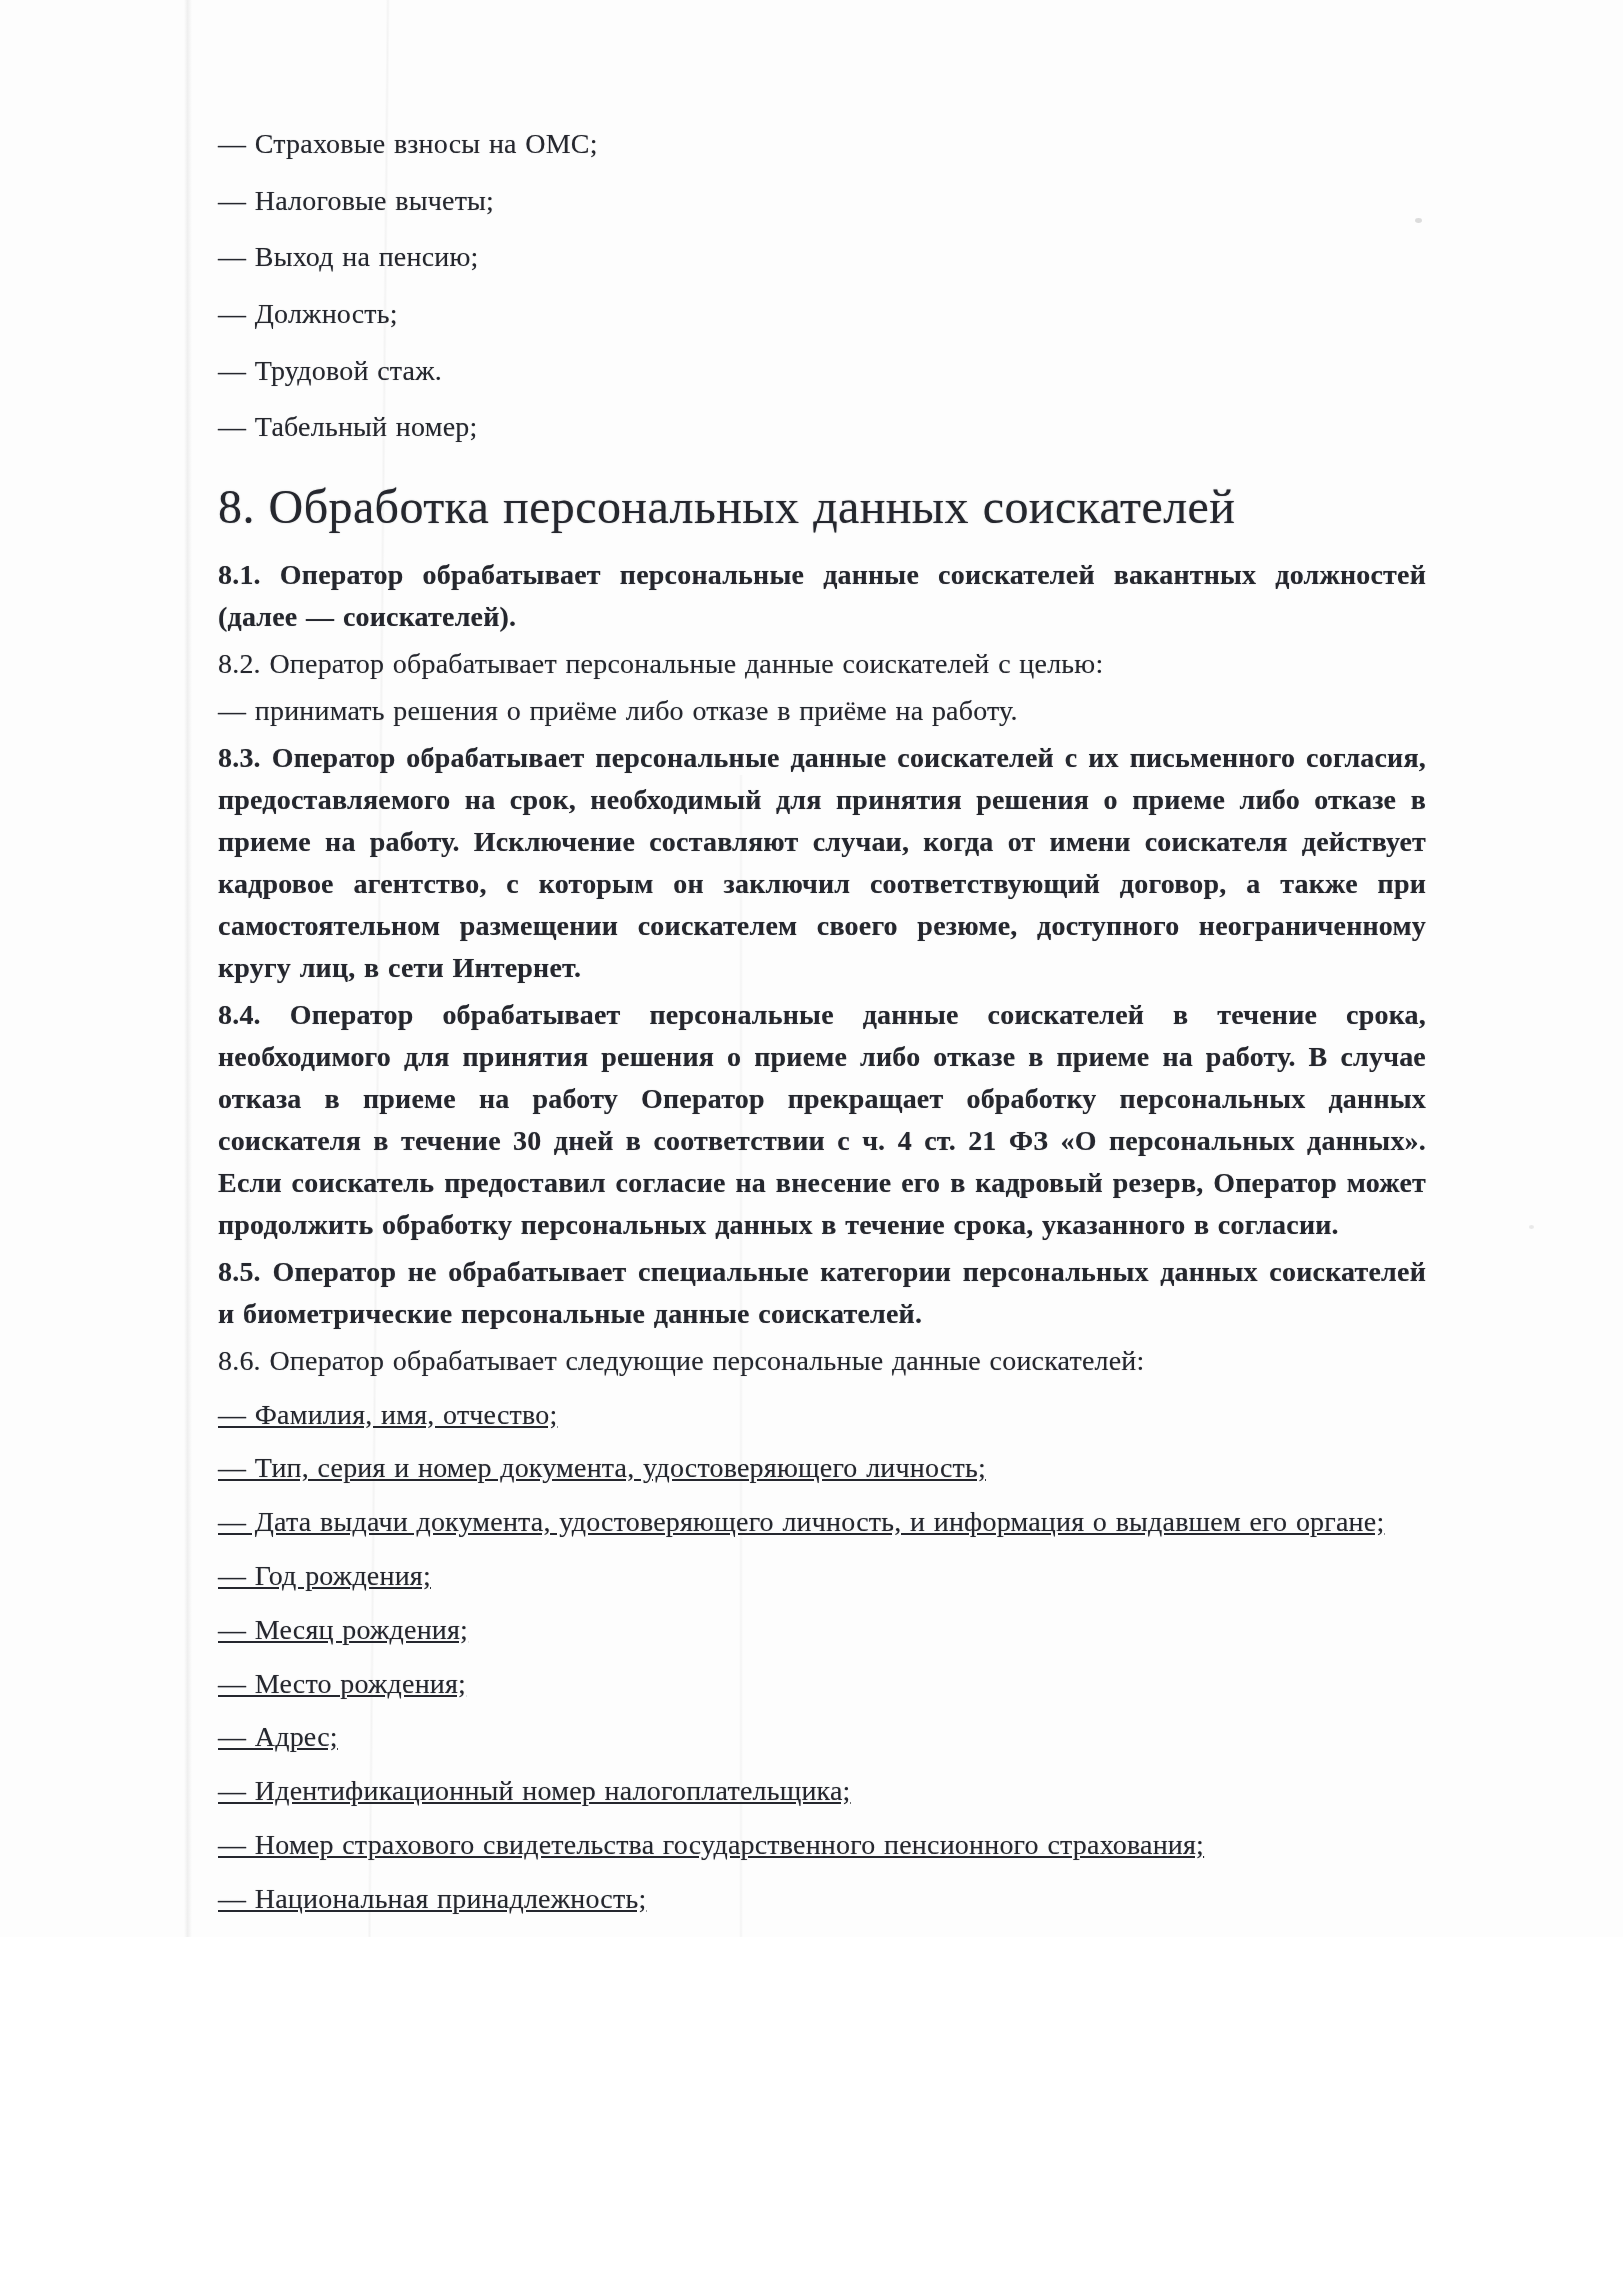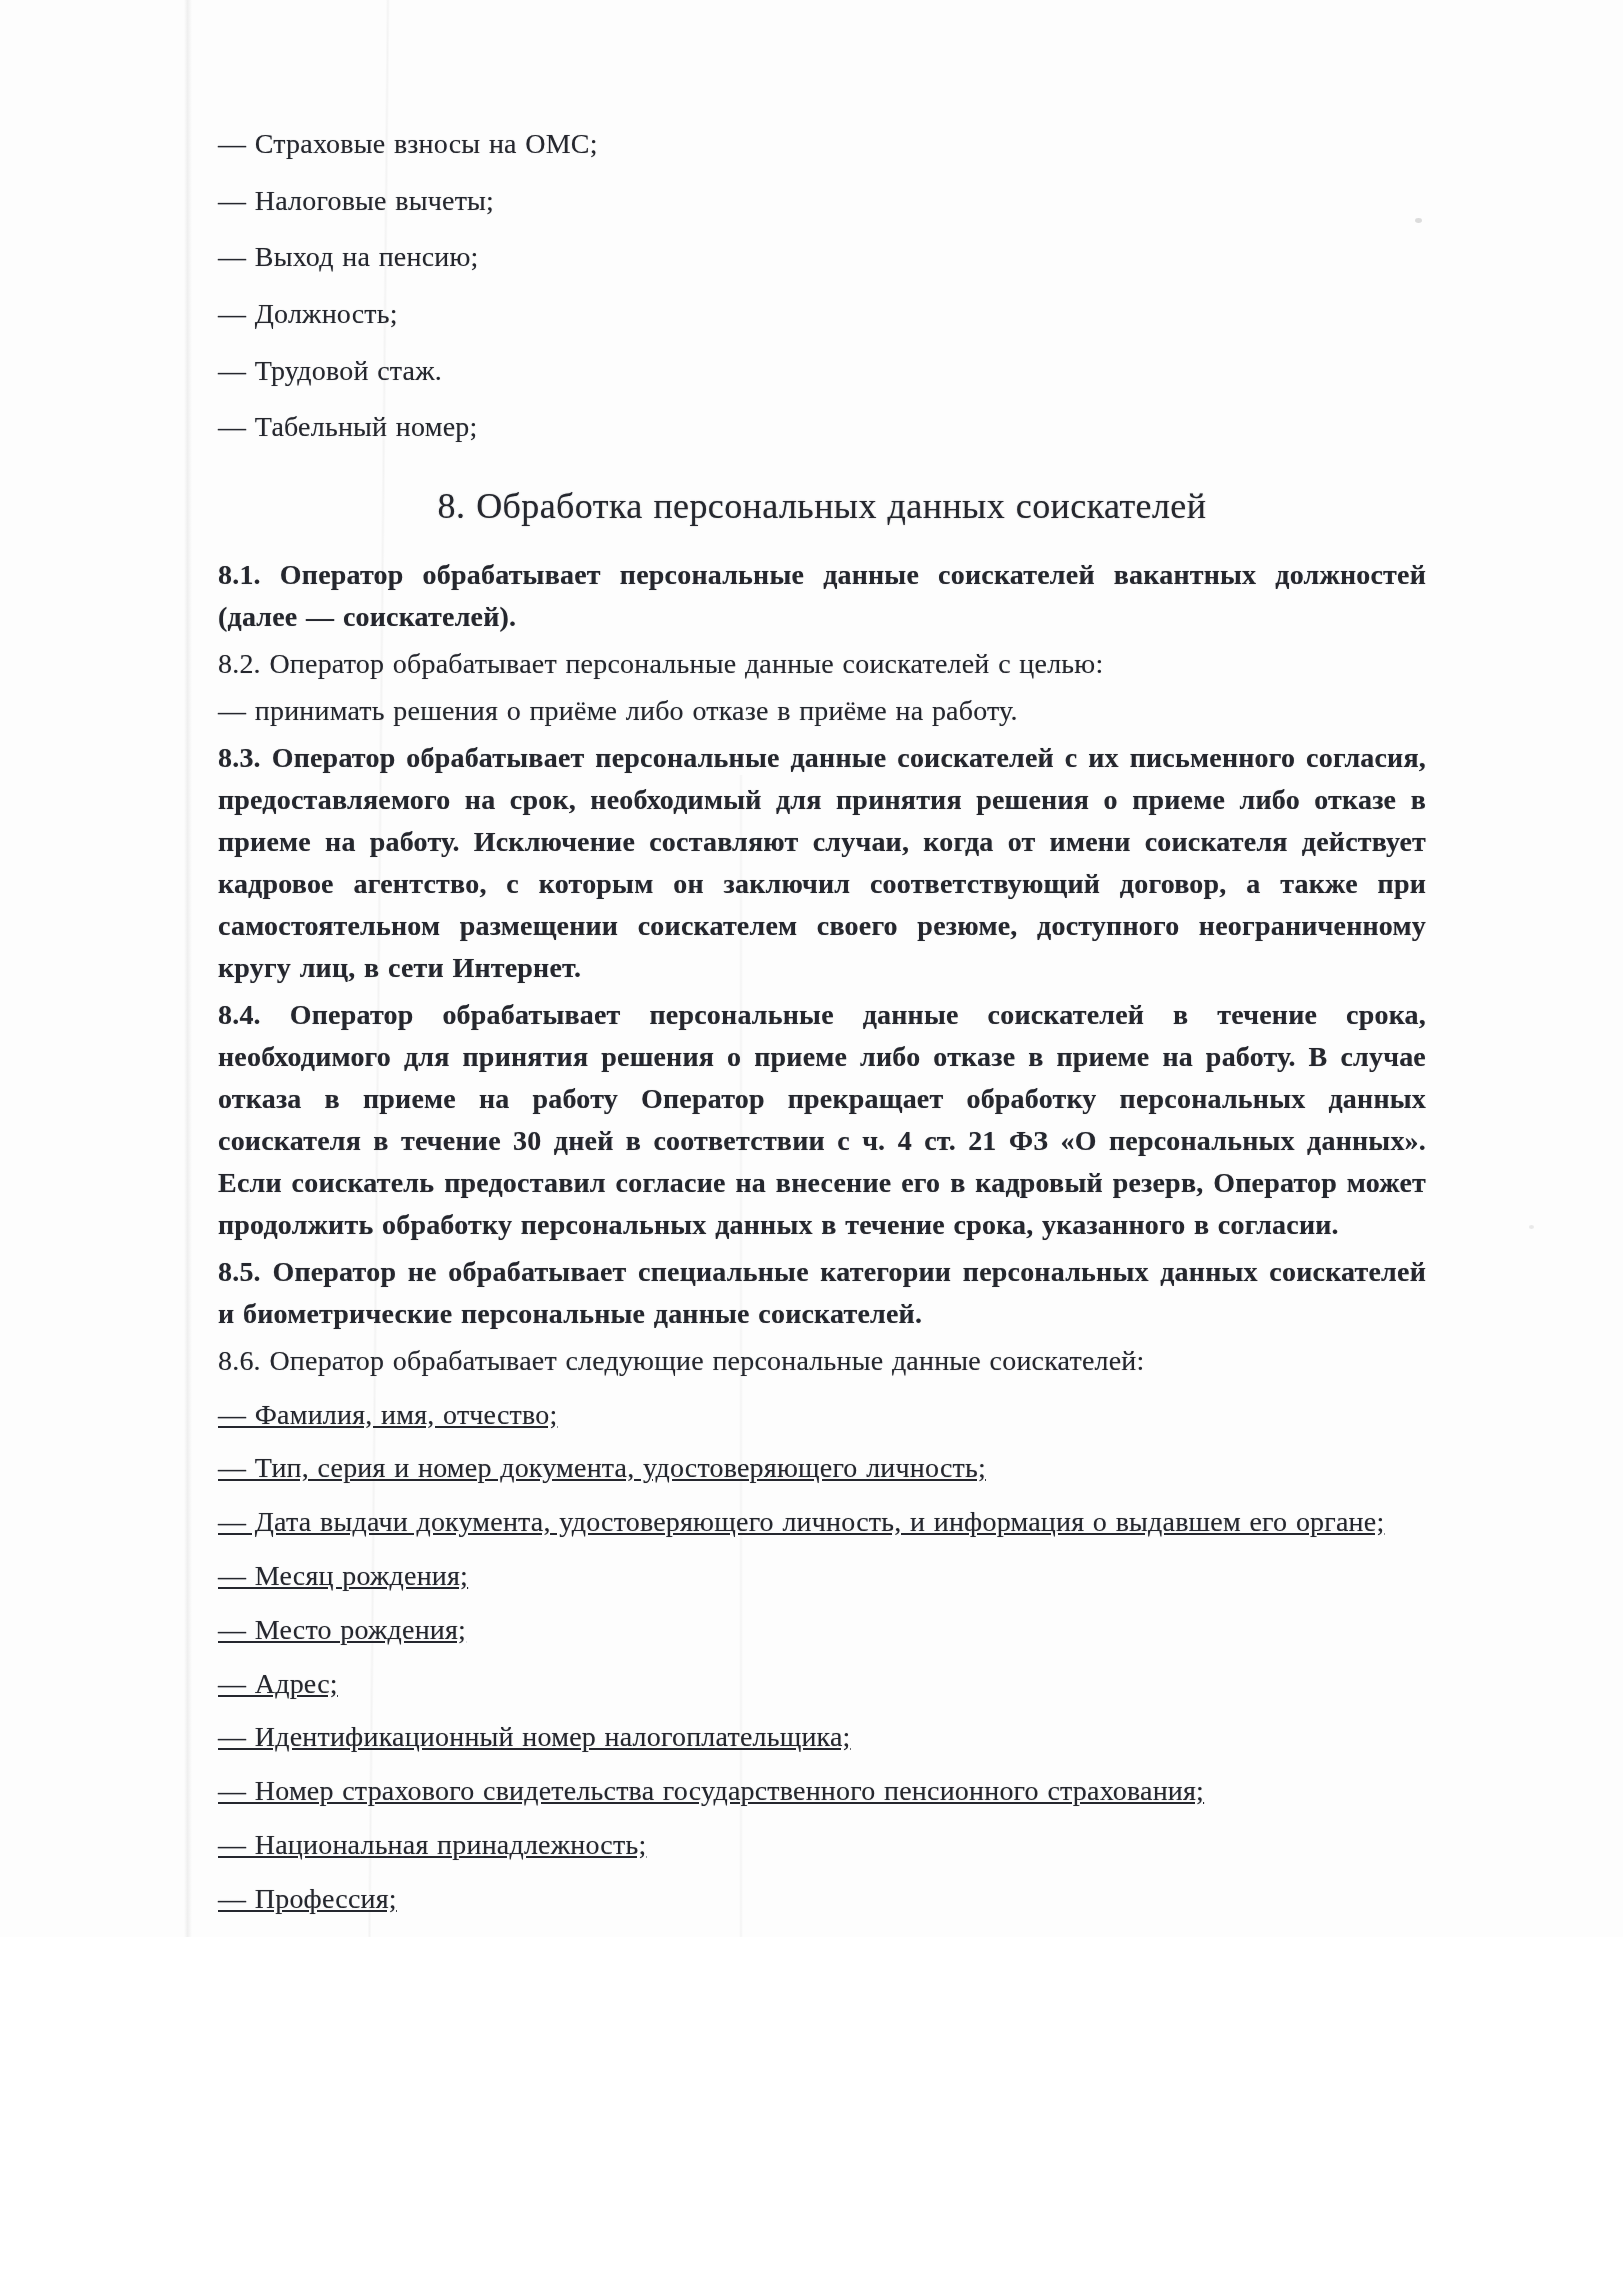--- a/index.html
+++ b/index.html
@@ -44,24 +44,24 @@
     line-height:42px;
     letter-spacing:0.2px;
     word-spacing:0.05em;
     text-shadow:0 0 1px rgba(37,39,46,0.35);
   }
   ul.dash-list{list-style:none;margin:0;padding:0;}
   ul.dash-list li{margin:0 0 14.7px 0;text-align:justify;}
   ul.applicant-list li{margin-bottom:11.8px;text-decoration:underline;}
   h1.section-heading{
     margin:27.4px 0 17.6px 0;
-    font-size:36px;
+    font-size:48px;
     line-height:61px;
     font-weight:normal;
-    text-align:center;
+    text-align:left;
     letter-spacing:0.4px;
     text-shadow:0 0 1.2px rgba(37,39,46,0.5);
   }
   p{margin:0 0 4.9px 0;}
   p.just{text-align:justify;font-weight:bold;}
   p.lead-list{margin-bottom:11.8px;}
 </style>
 </head>
 <body>
 
@@ -91,20 +91,21 @@
     <p>— принимать решения о приёме либо отказе в приёме на работу.</p>
     <p class="just">8.3. Оператор обрабатывает персональные данные соискателей с их письменного согласия, предоставляемого на срок, необходимый для принятия решения о приеме либо отказе в приеме на работу. Исключение составляют случаи, когда от имени соискателя действует кадровое агентство, с которым он заключил соответствующий договор, а также при самостоятельном размещении соискателем своего резюме, доступного неограниченному кругу лиц, в сети Интернет.</p>
     <p class="just">8.4. Оператор обрабатывает персональные данные соискателей в течение срока, необходимого для принятия решения о приеме либо отказе в приеме на работу. В случае отказа в приеме на работу Оператор прекращает обработку персональных данных соискателя в течение 30 дней в соответствии с ч. 4 ст. 21 ФЗ «О персональных данных». Если соискатель предоставил согласие на внесение его в кадровый резерв, Оператор может продолжить обработку персональных данных в течение срока, указанного в согласии.</p>
     <p class="just">8.5. Оператор не обрабатывает специальные категории персональных данных соискателей и биометрические персональные данные соискателей.</p>
     <p class="lead-list">8.6. Оператор обрабатывает следующие персональные данные соискателей:</p>
 
     <ul class="dash-list applicant-list">
       <li>— Фамилия, имя, отчество;</li>
       <li>— Тип, серия и номер документа, удостоверяющего личность;</li>
       <li class="just">— Дата выдачи документа, удостоверяющего личность, и информация о выдавшем его органе;</li>
+      <li>— Год рождения;</li>
       <li>— Месяц рождения;</li>
       <li>— Место рождения;</li>
       <li>— Адрес;</li>
       <li>— Идентификационный номер налогоплательщика;</li>
       <li>— Номер страхового свидетельства государственного пенсионного страхования;</li>
       <li>— Национальная принадлежность;</li>
       <li>— Профессия;</li>
     </ul>
 
   </div>

